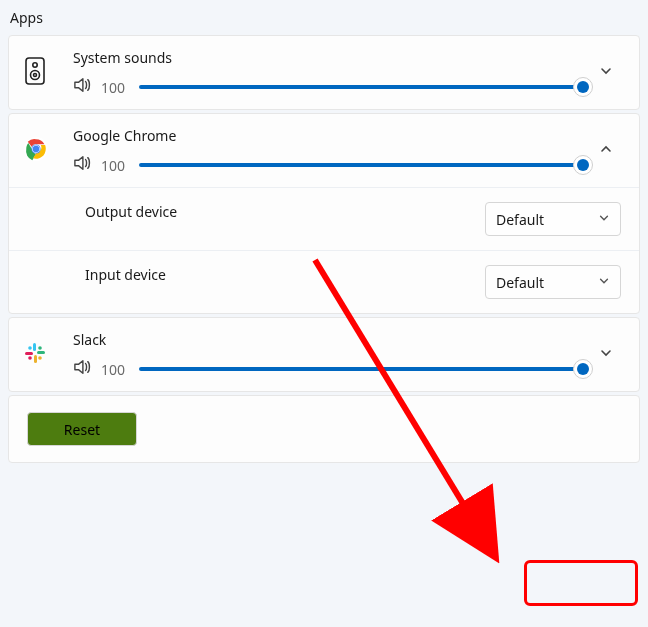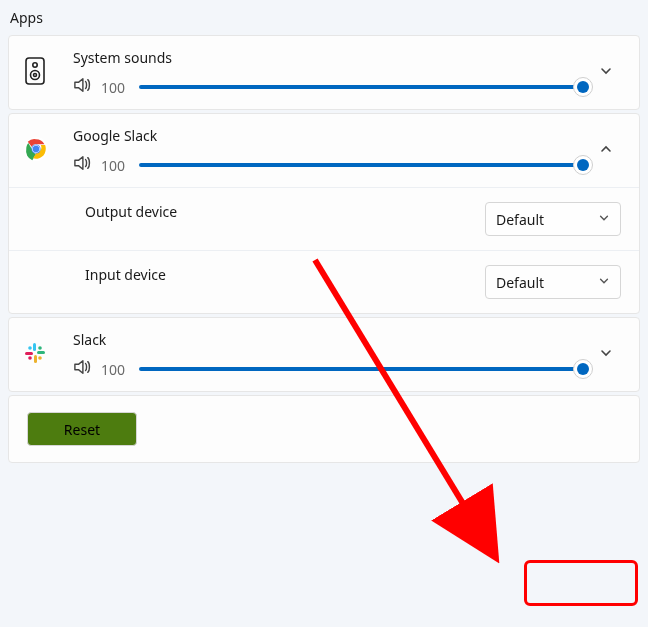--- a/index.html
+++ b/index.html
@@ -173,21 +173,21 @@
           <path d="M24 6a18 18 0 0 1 15.6 9H24a9 9 0 0 0-8 4.8L8.8 10.4A18 18 0 0 1 24 6z" fill="#ea4335"></path>
           <path d="M6 24c0-4.2 1.4-8 3.8-11l7.3 12.6A9 9 0 0 0 24 33l-6.8 11.7A18 18 0 0 1 6 24z" fill="#34a853"></path>
           <path d="M42 24a18 18 0 0 1-23.4 17.2L25.4 30a9 9 0 0 0 7.4-13.4l8 .1A18 18 0 0 1 42 24z" fill="#fbbc05"></path>
           <circle cx="24" cy="24" r="8.5" fill="#4285f4"></circle>
           <circle cx="24" cy="24" r="7" fill="#fff"></circle>
           <circle cx="24" cy="24" r="6" fill="#4285f4"></circle>
         </svg>
       </span>
     </div>
     <div class="main-col">
-      <div class="app-name">Google Slack</div>
+      <div class="app-name">Google Chrome</div>
       <div class="vol-line">
         <span class="vol-icon">
           <svg width="18" height="16" viewBox="0 0 20 18" fill="none" stroke="#444" stroke-width="1.6" stroke-linecap="round">
             <path d="M2 6v6h4l5 4V2L6 6H2z" stroke-linejoin="round"></path>
             <path d="M14 5c1.5 1.2 1.5 6.8 0 8"></path>
             <path d="M16.5 3c2.5 2 2.5 10 0 12"></path>
           </svg>
         </span>
         <span class="vol-num">100</span>
         <div class="slider">

